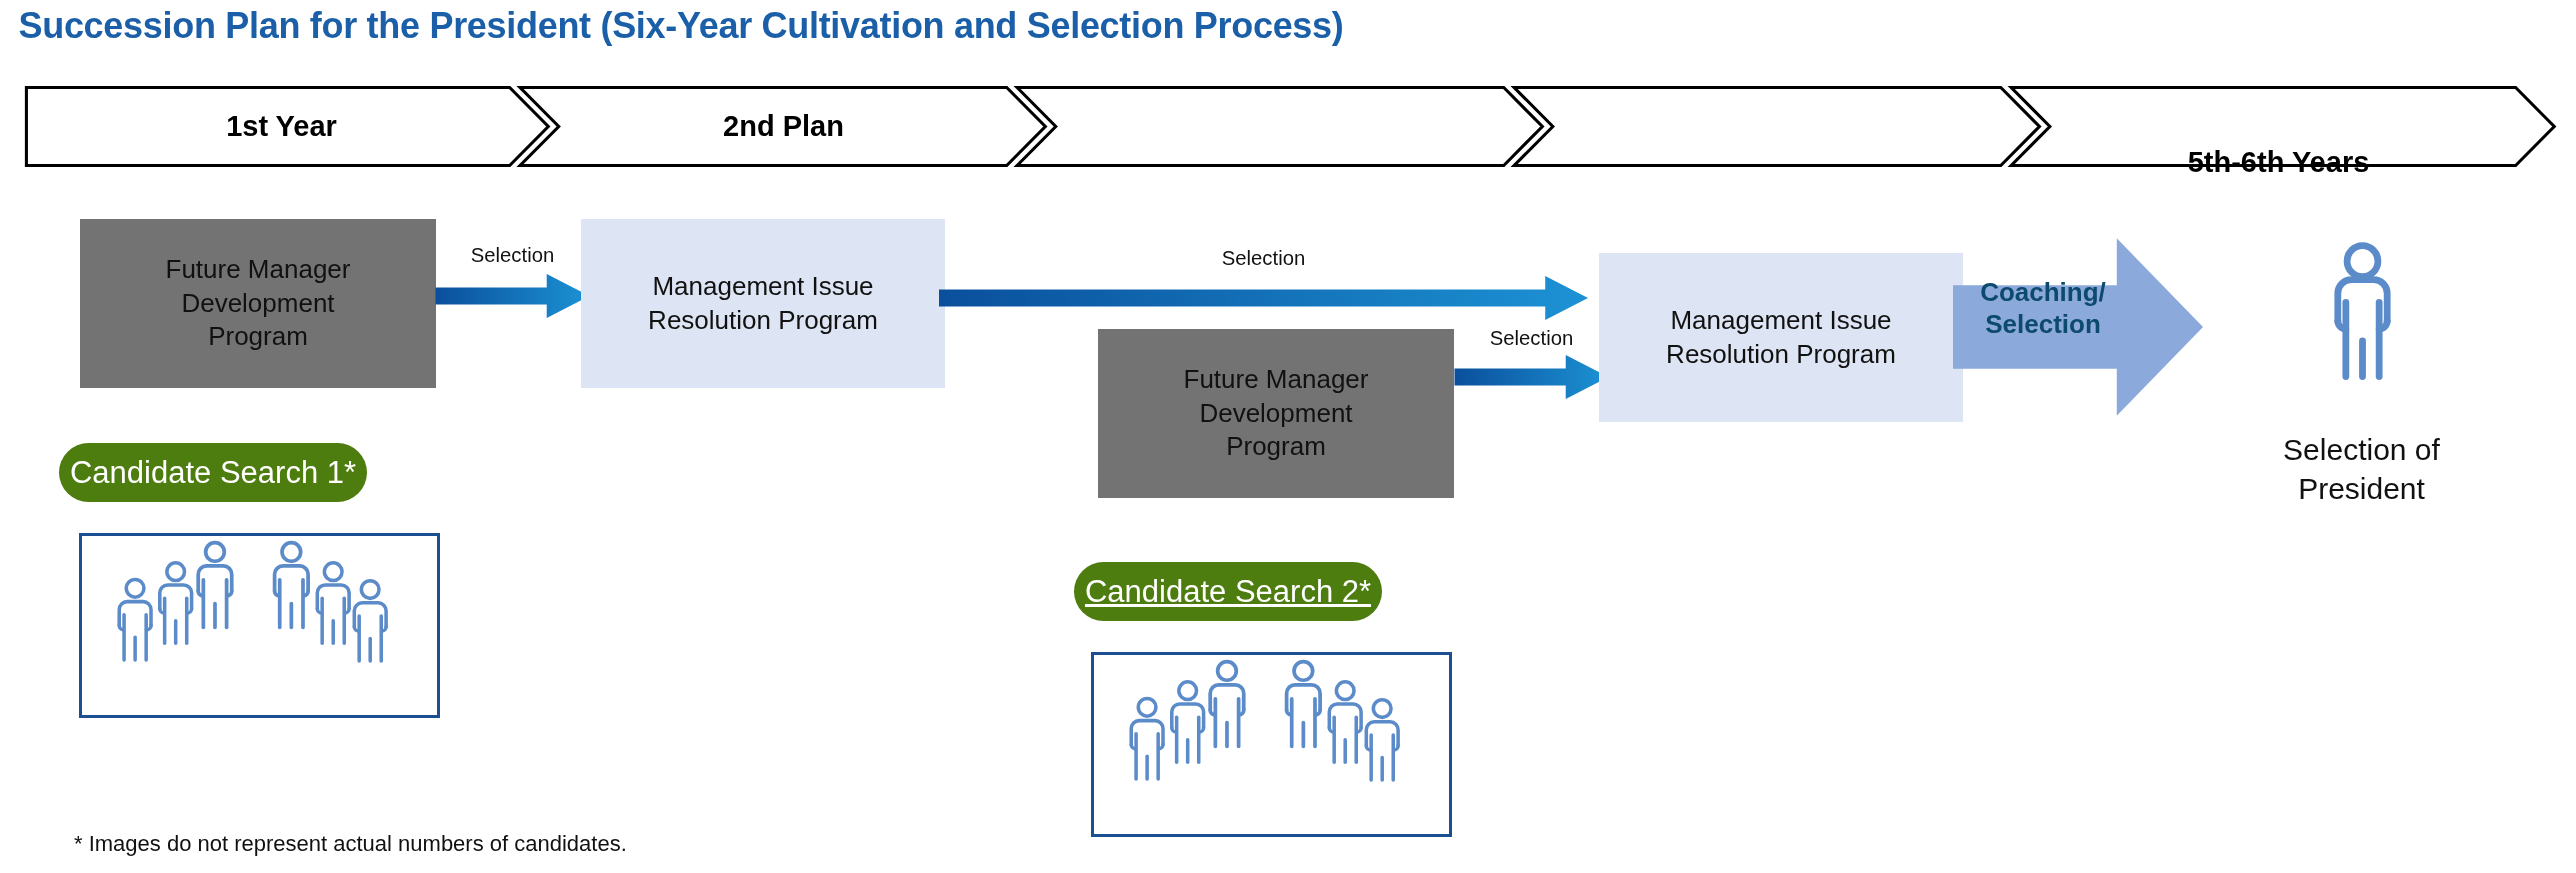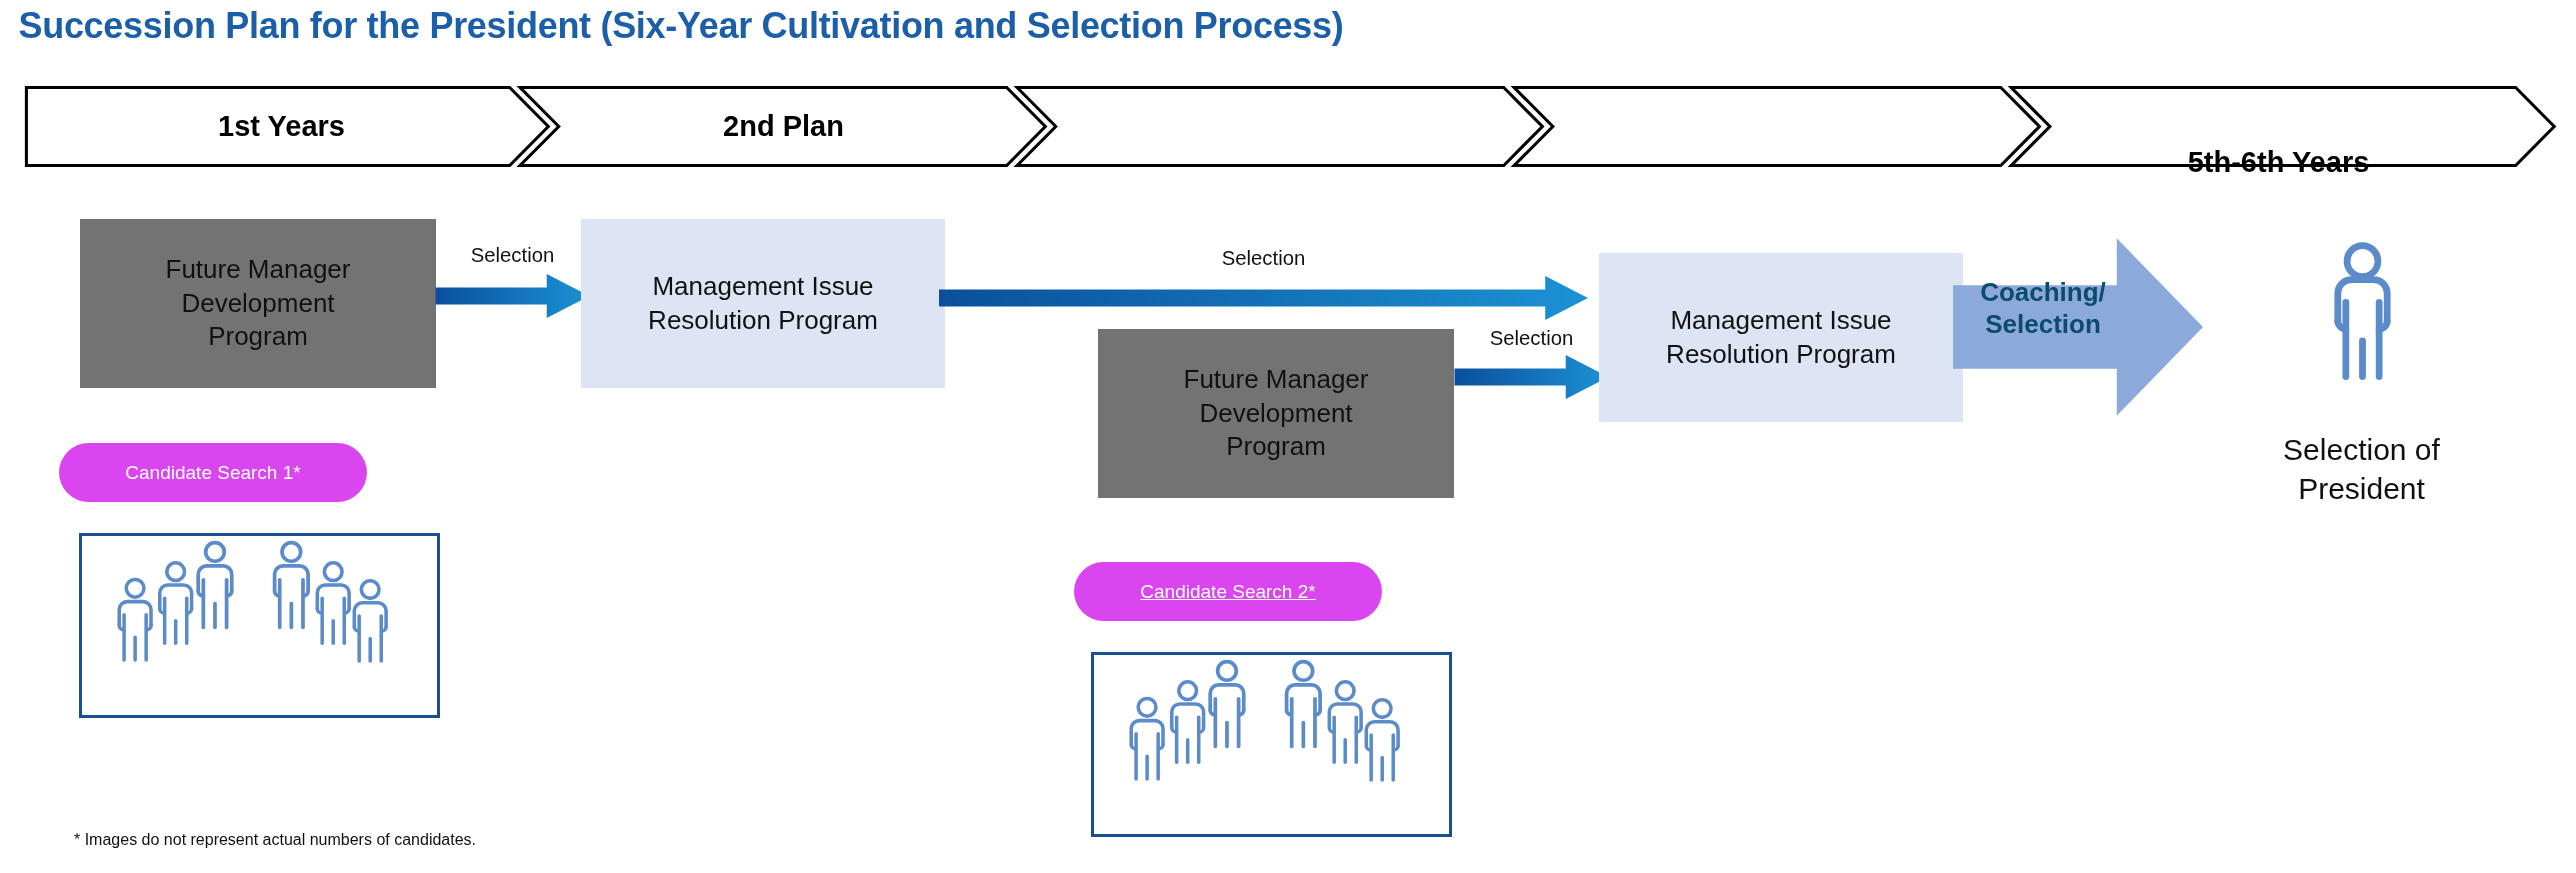--- a/index.html
+++ b/index.html
@@ -118,24 +118,24 @@
     width: 247px;
     text-align: center;
     font-size: 30px;
     line-height: 1.30;
     color: #111111;
   }
 
   
   .pill {
     position: absolute;
-    background: #d946ef;
+    background: #4d7c0f;
     border-radius: 616px;
     color: #ffffff;
-    font-size: 19px;
+    font-size: 31px;
     display: flex;
     align-items: center;
     justify-content: center;
     white-space: nowrap;
   }
 
   
   .crowd-box {
     position: absolute;
     border: 3.1px solid #1B4F91;
@@ -146,21 +146,21 @@
     display: block;
     width: 100%;
     height: 100%;
   }
 
   
   #footnote {
     position: absolute;
     left: 74px;
     top: 831px;
-    font-size: 16px;
+    font-size: 22px;
     color: #111111;
     white-space: nowrap;
   }
 </style>
 </head>
 <body>
 
 <div id="canvas">
 
   <div id="page-title">Succession Plan for the President (Six-Year Cultivation and Selection Process)</div>
@@ -171,21 +171,21 @@
       <path d="M2.5 2.5 H 790 L 853 66 L 790 129.5 H 2.5 Z" fill="#ffffff" stroke="#000000" stroke-width="5"></path>
 
       <path d="M807 2.5 H 1600 L 1663 66 L 1600 129.5 H 807 L 870 66 Z" fill="#ffffff" stroke="#000000" stroke-width="5"></path>
 
       <path d="M1617 2.5 H 2410 L 2473 66 L 2410 129.5 H 1617 L 1680 66 Z" fill="#ffffff" stroke="#000000" stroke-width="5"></path>
 
       <path d="M2427 2.5 H 3220 L 3283 66 L 3220 129.5 H 2427 L 2490 66 Z" fill="#ffffff" stroke="#000000" stroke-width="5"></path>
 
       <path d="M3237 2.5 H 4059 L 4122 66 L 4059 129.5 H 3237 L 3300 66 Z" fill="#ffffff" stroke="#000000" stroke-width="5"></path>
     </svg>
-    <div class="chev-label" style="left:0px;width:526px;">1st Years</div>
+    <div class="chev-label" style="left:0px;width:526px;">1st Year</div>
     <div class="chev-label" style="left:505px;width:520px;">2nd Plan</div>
     <div class="chev-label" style="left:1991px;width:538px;margin-top:36px;">5th-6th Years</div>
   </div>
 
   <div class="proc-box box-lightblue" style="left:80px; top:219px; width:356px; height:169px;">Future Manager<br>Development<br>Program</div>
 
   <div class="garrow" style="left:435px; top:274px; width:155px; height:44px;">
     <svg width="155" height="44" viewBox="0 0 252 72" xmlns="http://www.w3.org/2000/svg">
       <defs>
         <linearGradient id="gradA1" x1="0" y1="0" x2="1" y2="0">

